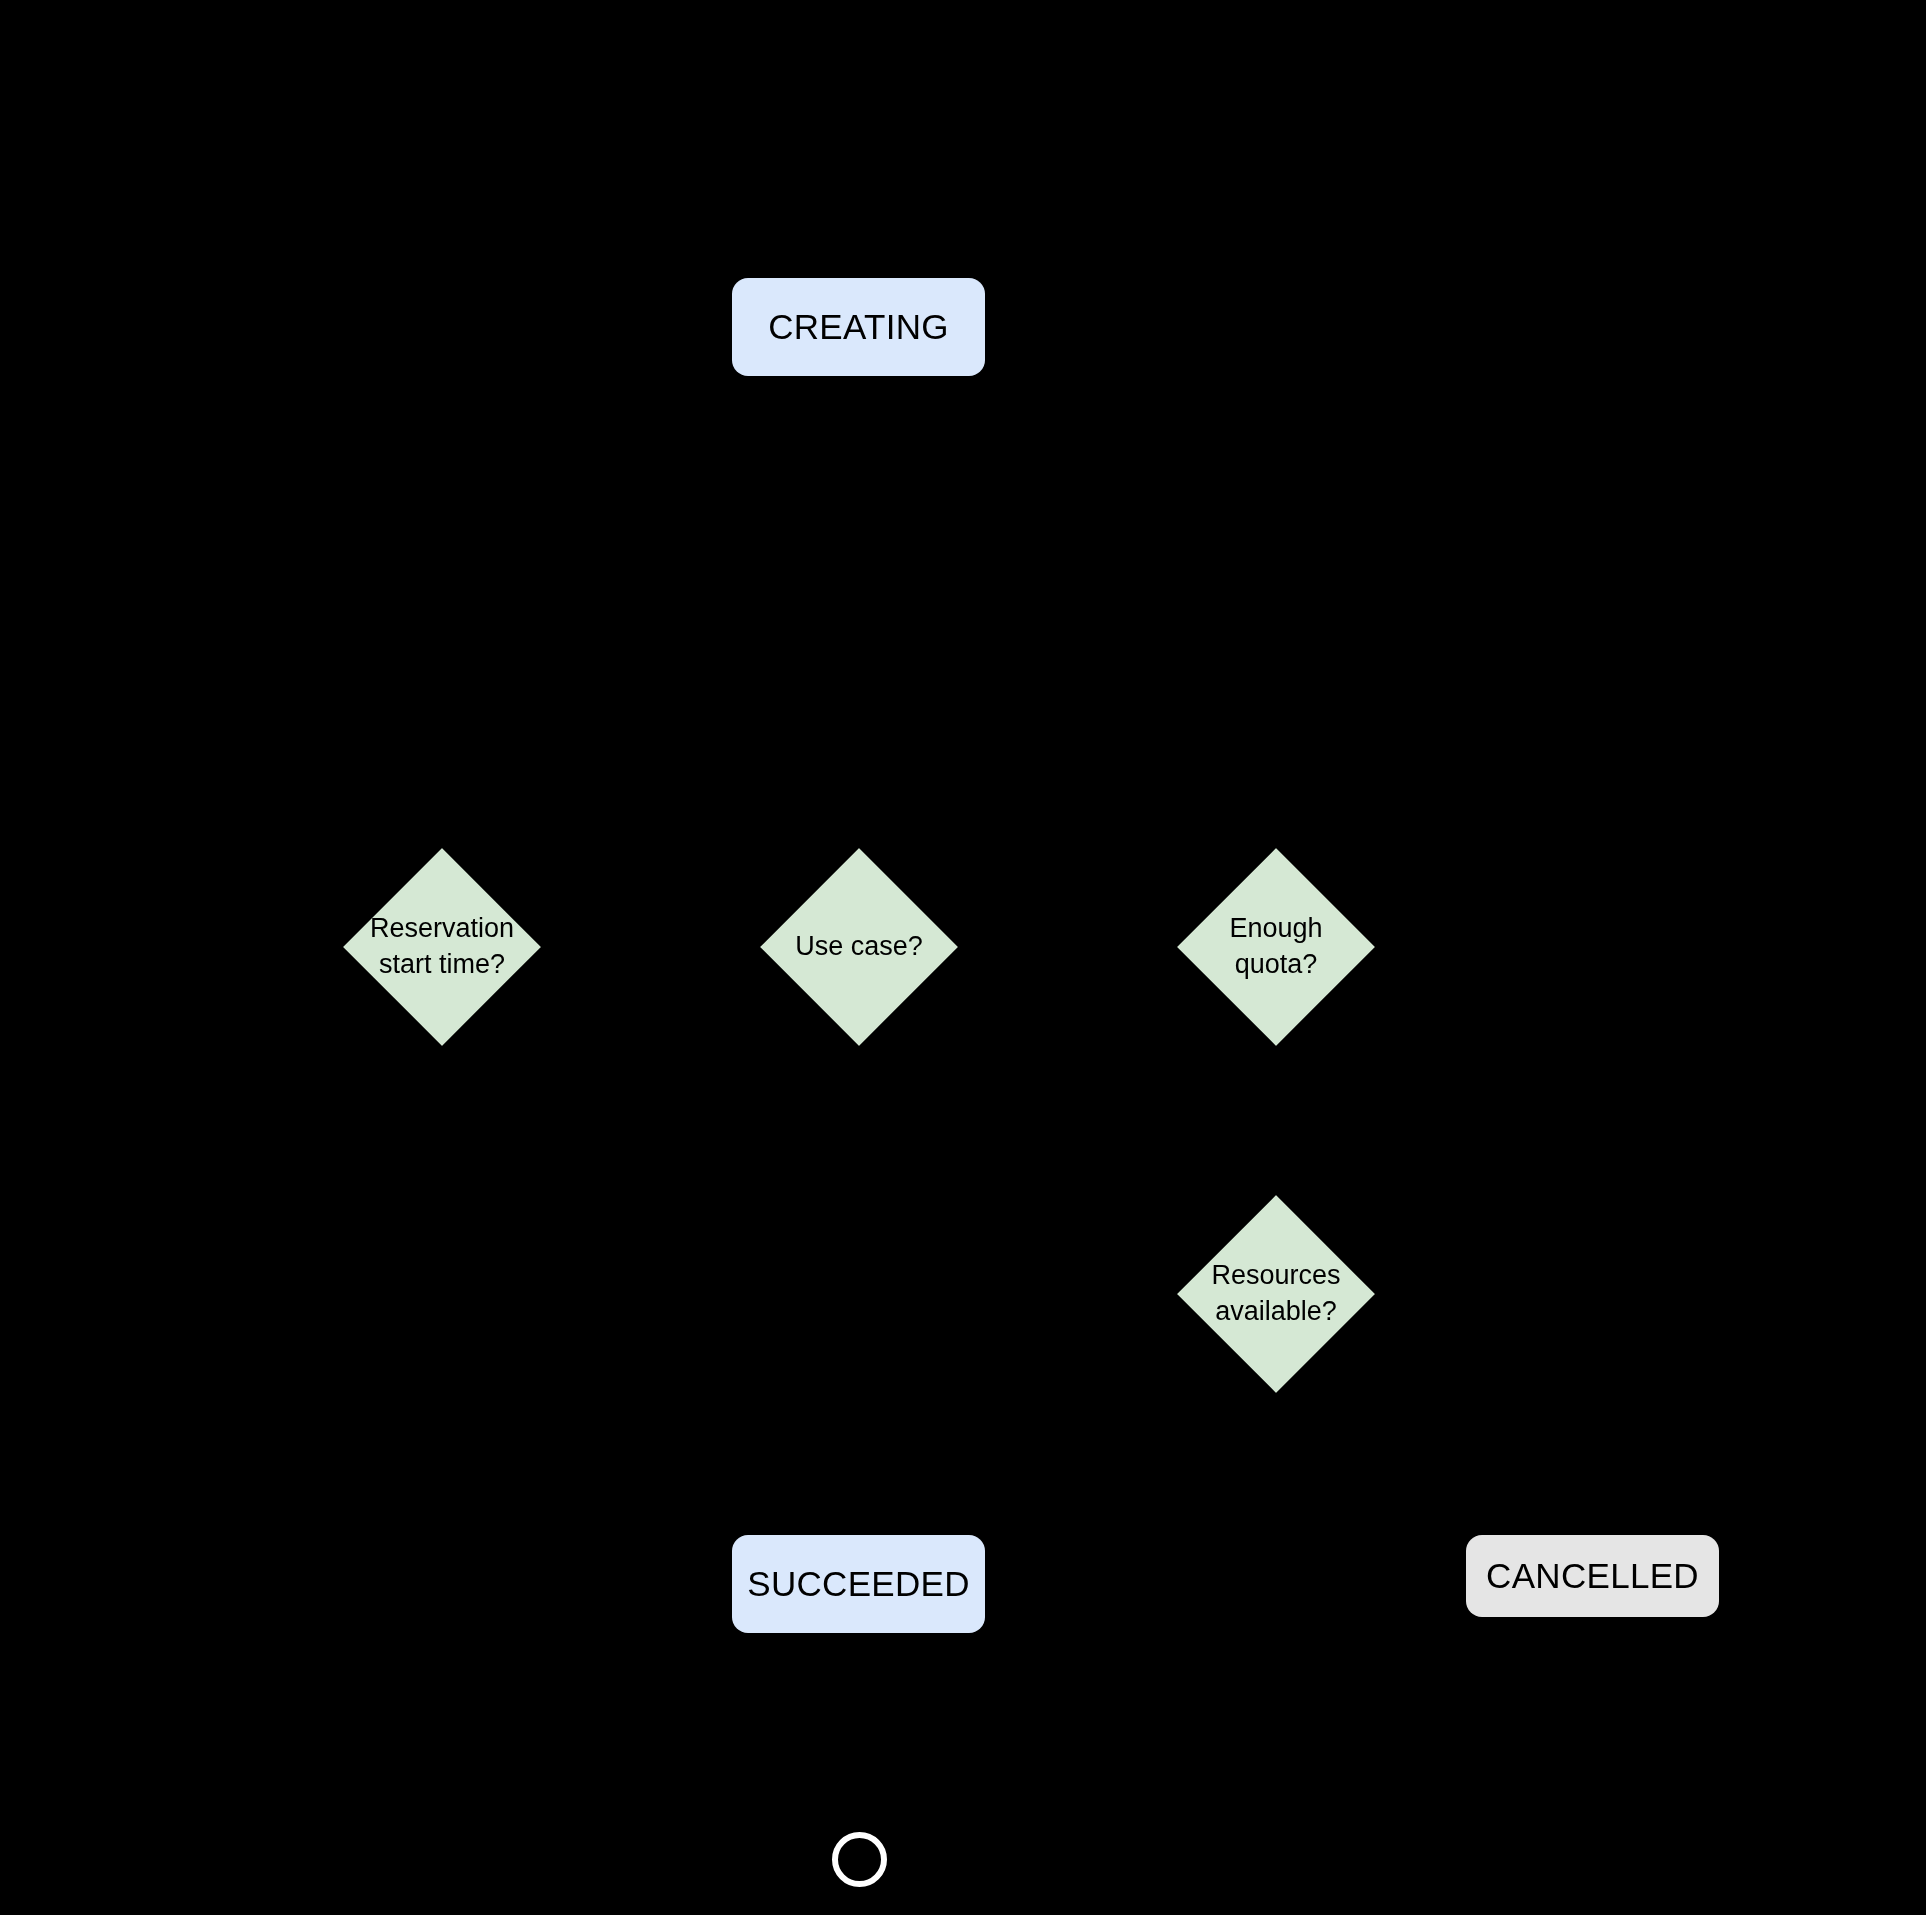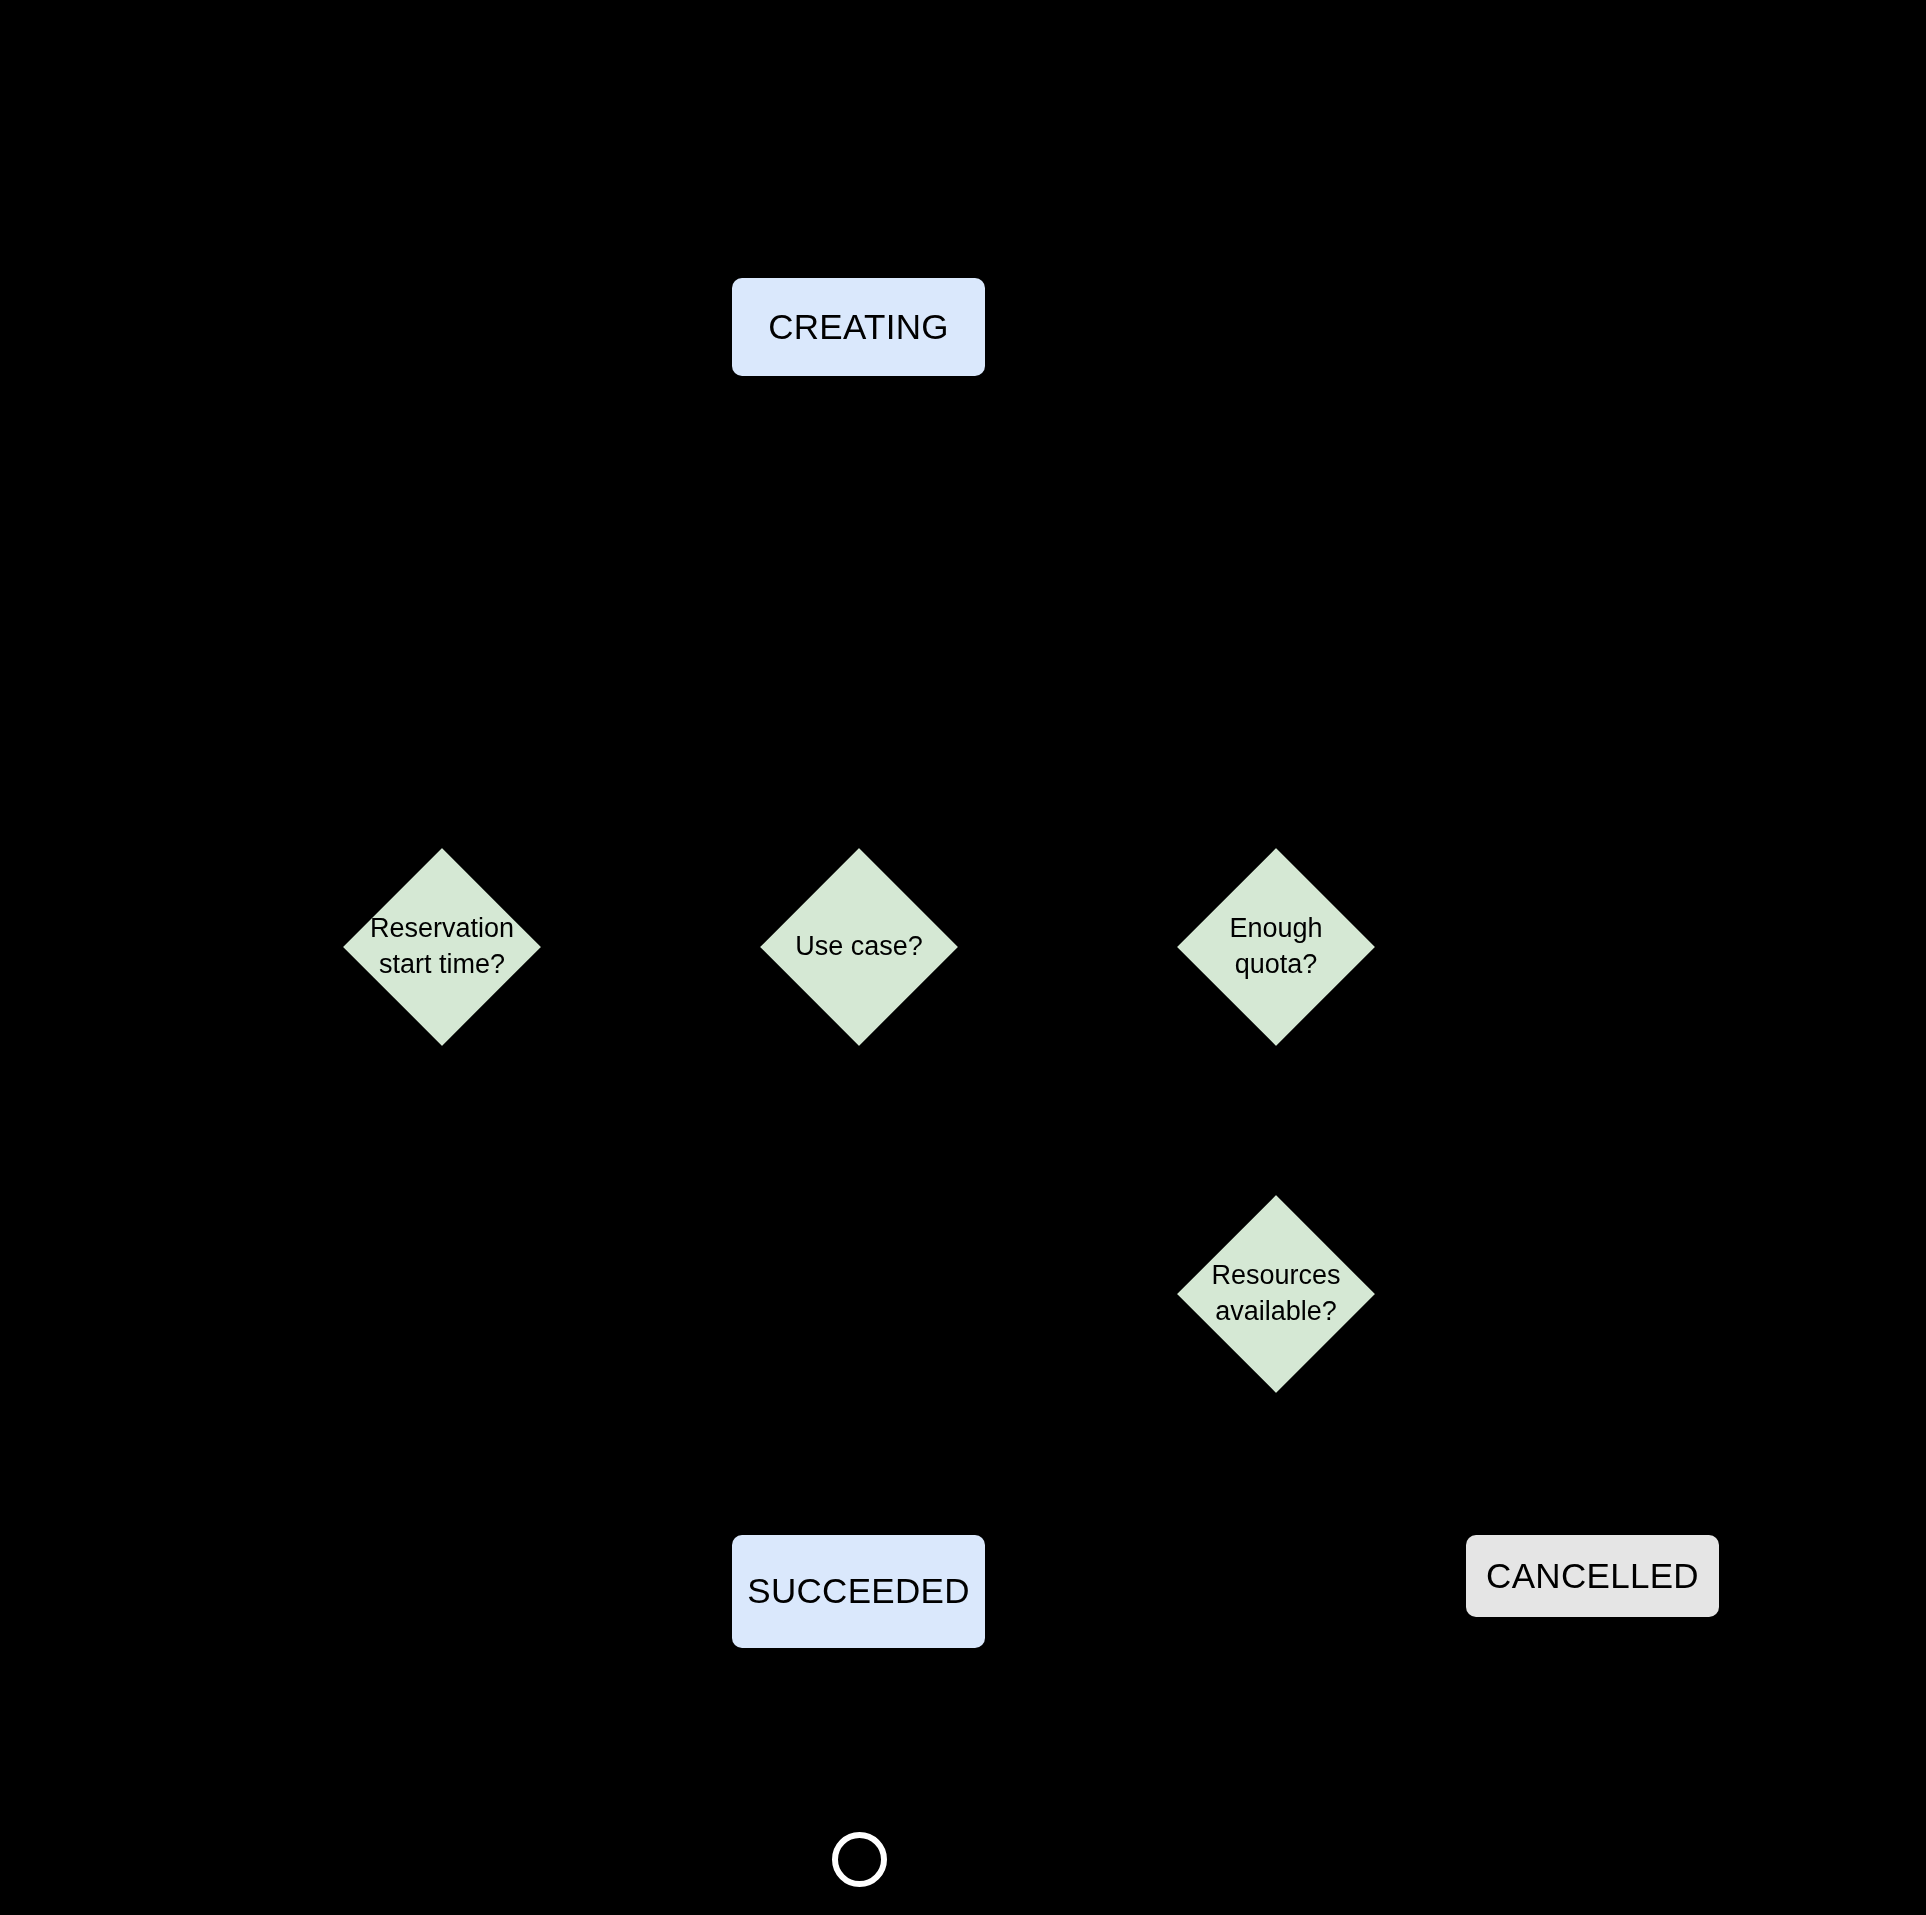--- a/index.html
+++ b/index.html
@@ -26,21 +26,21 @@
     left: 0; top: 0;
     width: 1926px;
     height: 1916px;
     pointer-events: none;
   }
 
   
   .state-node {
     position: absolute;
     box-sizing: border-box;
-    border-radius: 10px;
+    border-radius: 16px;
     display: flex;
     align-items: center;
     justify-content: center;
     text-align: center;
   }
   .state-node .node-label {
     font-size: 35px;
     line-height: 1.15;
     letter-spacing: 0.3px;
     font-weight: 400;
@@ -104,21 +104,21 @@
       <path d="M1663,3162 L1663,3547"></path>
     </g>
   </svg>
 
   <div class="state-node" style="left:732px; top:278px; width:253px; height:98px; background:#dae8fc;">
     <span class="node-label">CREATING</span>
   </div>
 
 
 
-  <div class="state-node" style="left:732px; top:1535px; width:253px; height:113px; background:#dae8fc;">
+  <div class="state-node" style="left:732px; top:1535px; width:253px; height:98px; background:#dae8fc;">
     <span class="node-label">SUCCEEDED</span>
   </div>
 
   <div class="state-node" style="left:1466px; top:1535px; width:253px; height:82px; background:#e5e5e5;">
     <span class="node-label">CANCELLED</span>
   </div>
 
   <div class="decision-node" style="left:341px; top:846px; width:202px; height:202px;">
     <svg class="decision-shape" viewBox="0 0 392 392" xmlns="http://www.w3.org/2000/svg" preserveAspectRatio="none">
       <polygon points="196,0 392,196 196,392 0,196" fill="#d5e8d4" stroke="#000000" stroke-width="6"></polygon>

